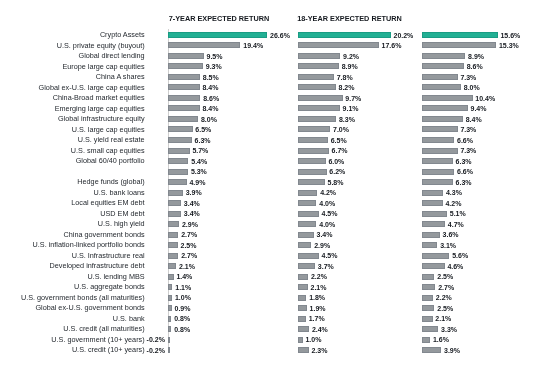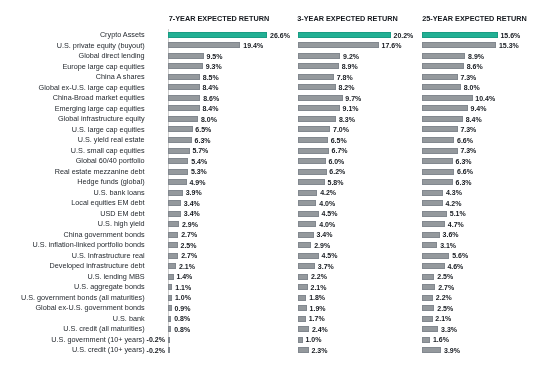--- a/index.html
+++ b/index.html
@@ -18,22 +18,21 @@
   .bar.hl{background:#22b094;border-color:#1a9c84;}
   .vlabel{position:absolute;font-size:7.0px;font-weight:bold;color:#15191f;
           white-space:nowrap;line-height:9px;}
   .vlabel.neg{text-align:right;}
 </style>
 </head>
 <body>
 
 <div class="chart">
   <div class="panel-title" style="left:168.7px;top:14px">7-YEAR EXPECTED RETURN</div>
-  <div class="panel-title" style="left:297.2px;top:14px">3-YEAR EXPECTED RETURN</div>
-  <div class="panel-title" style="left:422.2px;top:14px">25-YEAR EXPECTED RETURN</div>
+  <div class="panel-title" style="left:297.2px;top:14px">18-YEAR EXPECTED RETURN</div>
   <div class="axis" style="left:168.4px;top:29.4px;height:324px"></div>
   <div class="row" style="top:31.9px">
     <div class="row-label" style="right:397.4px;top:-1.8px">Crypto Assets</div>
     <div class="bar hl" style="left:168.4px;width:98.85px;height:6px"></div>
     <div class="vlabel" style="left:270.05px;top:-1.4px">26.6%</div>
     <div class="bar hl" style="left:298.1px;width:92.6px;height:6px"></div>
     <div class="vlabel" style="left:393.5px;top:-1.4px">20.2%</div>
     <div class="bar hl" style="left:422.4px;width:75.21px;height:6px"></div>
     <div class="vlabel" style="left:500.41px;top:-1.4px">15.6%</div>
   </div>
@@ -139,21 +138,20 @@
   <div class="row" style="top:158.02px">
     <div class="row-label" style="right:397.4px;top:-1.8px">Global 60/40 portfolio</div>
     <div class="bar" style="left:168.4px;width:20.07px;height:6px"></div>
     <div class="vlabel" style="left:191.27px;top:-1.4px">5.4%</div>
     <div class="bar" style="left:298.1px;width:27.5px;height:6px"></div>
     <div class="vlabel" style="left:328.4px;top:-1.4px">6.0%</div>
     <div class="bar" style="left:422.4px;width:30.37px;height:6px"></div>
     <div class="vlabel" style="left:455.57px;top:-1.4px">6.3%</div>
   </div>
   <div class="row" style="top:168.53px">
-    <div class="row-label" style="right:397.4px;top:-1.8px">Real estate mezzanine debt</div>
     <div class="bar" style="left:168.4px;width:19.69px;height:6px"></div>
     <div class="vlabel" style="left:190.89px;top:-1.4px">5.3%</div>
     <div class="bar" style="left:298.1px;width:28.42px;height:6px"></div>
     <div class="vlabel" style="left:329.32px;top:-1.4px">6.2%</div>
     <div class="bar" style="left:422.4px;width:31.82px;height:6px"></div>
     <div class="vlabel" style="left:457.02px;top:-1.4px">6.6%</div>
   </div>
   <div class="row" style="top:179.04px">
     <div class="row-label" style="right:397.4px;top:-1.8px">Hedge funds (global)</div>
     <div class="bar" style="left:168.4px;width:18.21px;height:6px"></div>

